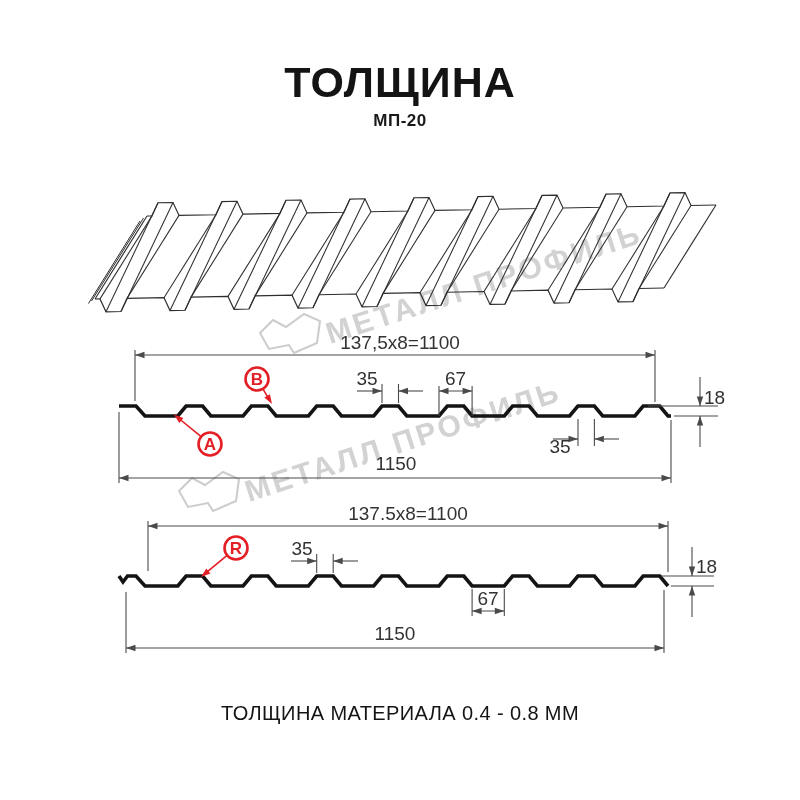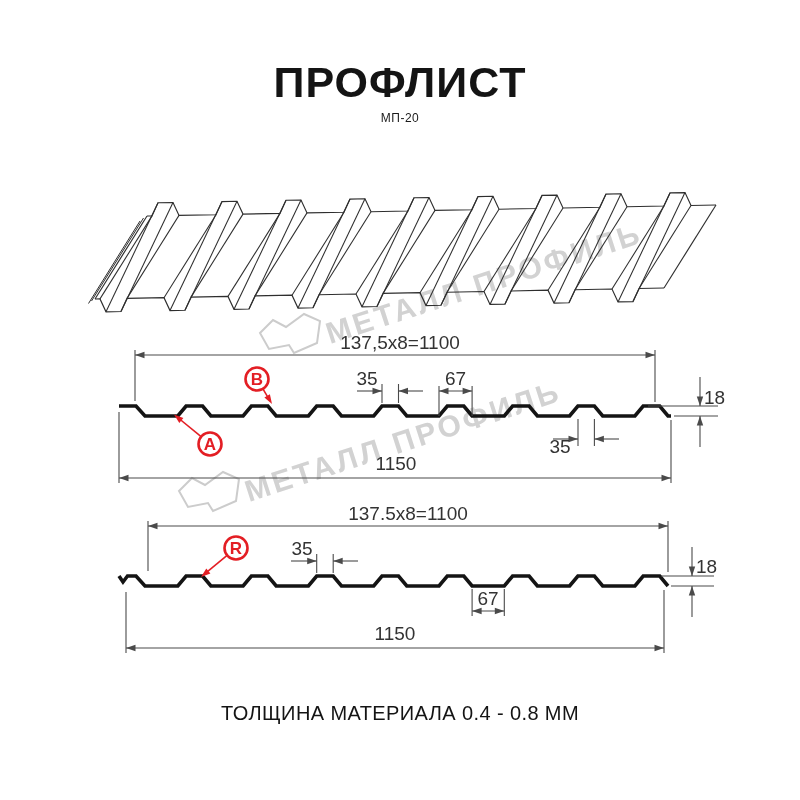--- a/index.html
+++ b/index.html
@@ -6,34 +6,34 @@
   .page{
     position:relative;width:800px;height:800px;background:#fff;
     font-family:"Liberation Sans",sans-serif;overflow:hidden;
   }
   .title{
     position:absolute;top:58px;left:0;width:800px;text-align:center;
     font-size:43px;font-weight:700;letter-spacing:1px;color:#141414;
   }
   .subtitle{
     position:absolute;top:111px;left:0;width:800px;text-align:center;
-    font-size:12px;font-weight:400;letter-spacing:.5px;color:#1a1a1a;
+    font-size:17px;font-weight:700;letter-spacing:.5px;color:#1a1a1a;
   }
   .caption{
     position:absolute;top:702px;left:0;width:800px;text-align:center;
     font-size:20px;font-weight:400;letter-spacing:.4px;color:#141414;
   }
   svg.drawing{position:absolute;left:0;top:0;}
   svg text{font-family:"Liberation Sans",sans-serif;}
 </style>
 </head>
 <body>
 
 <div class="page">
-  <div class="title">ПРОФЛИСТ</div>
+  <div class="title">ТОЛЩИНА</div>
   <div class="subtitle">МП-20</div>
   <svg id="drawing" class="drawing" width="800" height="800" viewBox="0 0 800 800">
       <g>
         <path d="M2,21 L15,8 L28,15 L46,2 L62,9 L59,31 L36,41 L31,33 L11,37 Z" transform="translate(258,312)" stroke="#cccccc" stroke-width="2" fill="none"></path>
         <text x="0" y="0" font-size="30" fill="#d2d2d2" text-anchor="start" font-weight="bold" letter-spacing="3" transform="translate(330,344) rotate(-18)">МЕТАЛЛ ПРОФИЛЬ</text>
       </g>
       <g>
         <path d="M2,21 L15,8 L28,15 L46,2 L62,9 L59,31 L36,41 L31,33 L11,37 Z" transform="translate(177,470)" stroke="#cccccc" stroke-width="2" fill="none"></path>
         <text x="0" y="0" font-size="30" fill="#d2d2d2" text-anchor="start" font-weight="bold" letter-spacing="3" transform="translate(249,502) rotate(-18)">МЕТАЛЛ ПРОФИЛЬ</text>
       </g>

